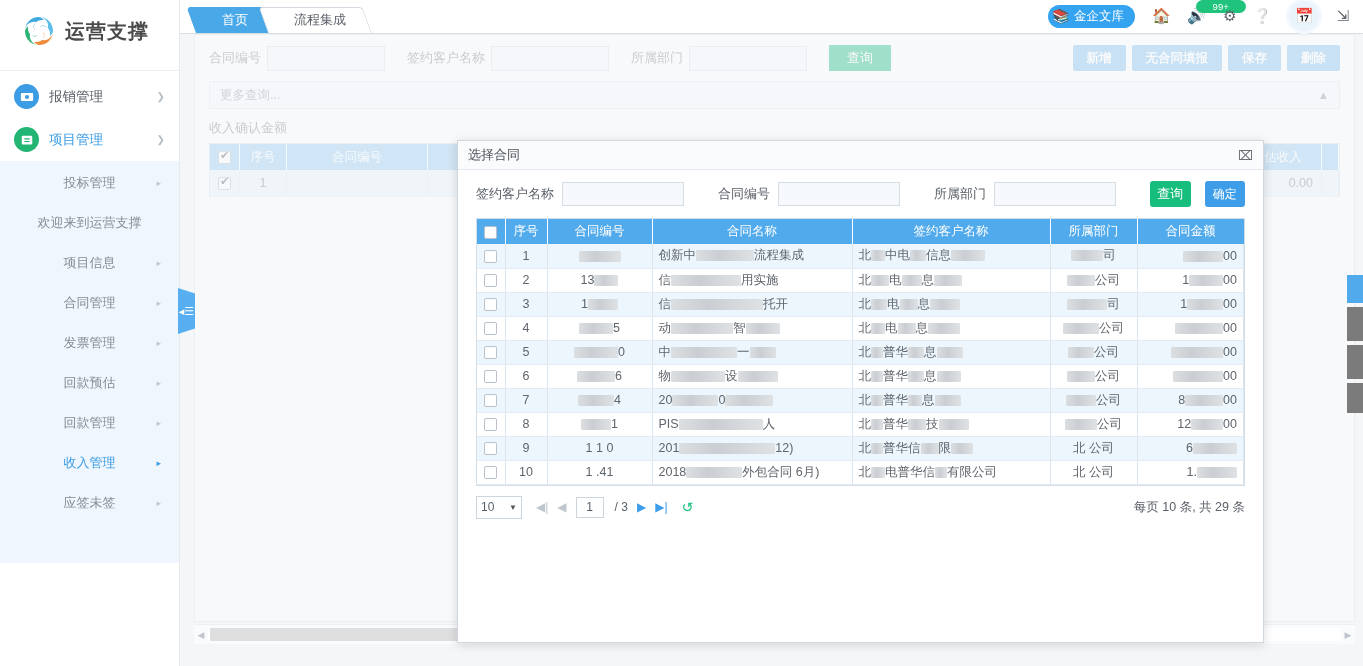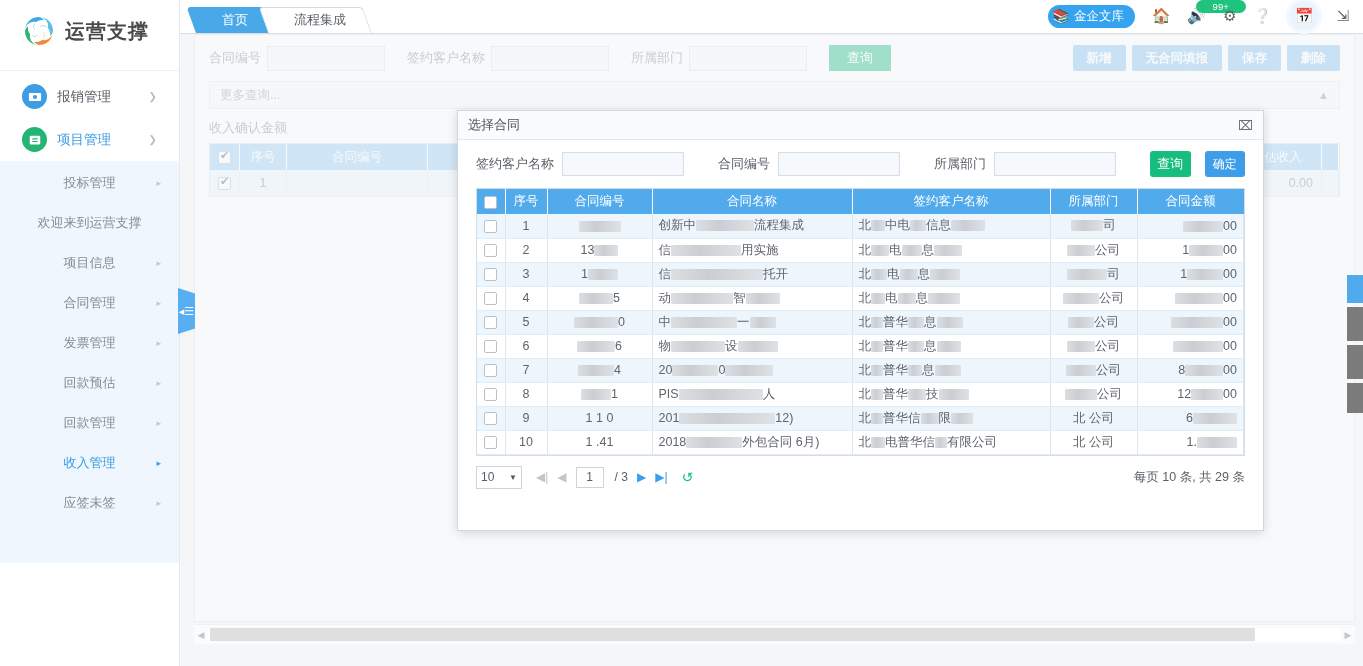--- a/index.html
+++ b/index.html
@@ -39,21 +39,21 @@
     width: 50px; height: 36px; border-radius: 25px 25px 0 0; background: #eef0f1;
   }
   .uname-redact {
     width: 62px; height: 13px; margin: 0 auto 5px;
     background: linear-gradient(90deg,#e3e5e7 0%,#c9ccd0 45%,#dfe1e4 100%);
     border-radius: 2px;
   }
   .welcome { font-size: 12.5px; color: #8b9098; }
   .sep { height: 1px; background: #eceff3; margin: 8px 0 0; }
 
-  .nav-top { padding: 4px 8px 0; }
+  .nav-top { padding: 4px 0 0; }
   .nav-main {
     height: 43px; display: flex; align-items: center; padding-left: 14px; gap: 10px;
     cursor: pointer; position: relative;
   }
   .nav-ico { width: 25px; height: 25px; border-radius: 50%; flex: 0 0 25px;
              display: flex; align-items: center; justify-content: center; color: #fff; font-size: 13px; }
   .ico-blue { background: #3c9ce4; }
   .ico-green { background: #22b573; }
   .nav-main-label { font-size: 13.5px; color: #5a6068; }
   .nav-main.active .nav-main-label { color: #3c9ce4; }
@@ -182,21 +182,21 @@
     width: 16px; margin-bottom: 4px; display: flex; align-items: center; justify-content: center;
     color: #fff; font-size: 9px; cursor: pointer; writing-mode: vertical-rl;
   }
   .rtab.b1 { height: 28px; background: #51aaec; }
   .rtab.g { height: 34px; background: #7b7b7b; }
   .rtab.g2 { height: 34px; background: #7b7b7b; }
   .rtab.g3 { height: 30px; background: #7b7b7b; }
 
   
   .modal {
-    position: absolute; left: 277px; top: 110px; width: 807px; height: 421px;
+    position: absolute; left: 277px; top: 140px; width: 807px; height: 503px;
     background: #fff; border: 1px solid #cfd6de; box-shadow: 0 2px 10px rgba(0,0,0,.14);
     z-index: 60;
   }
   .modal-head {
     height: 29px; background: #fafbfc; border-bottom: 1px solid #e3e8ee;
     display: flex; align-items: center; padding: 0 10px;
   }
   .modal-title { font-size: 13px; color: #4d535a; }
   .modal-close { margin-left: auto; color: #6b7078; font-size: 13px; cursor: pointer; }
 

